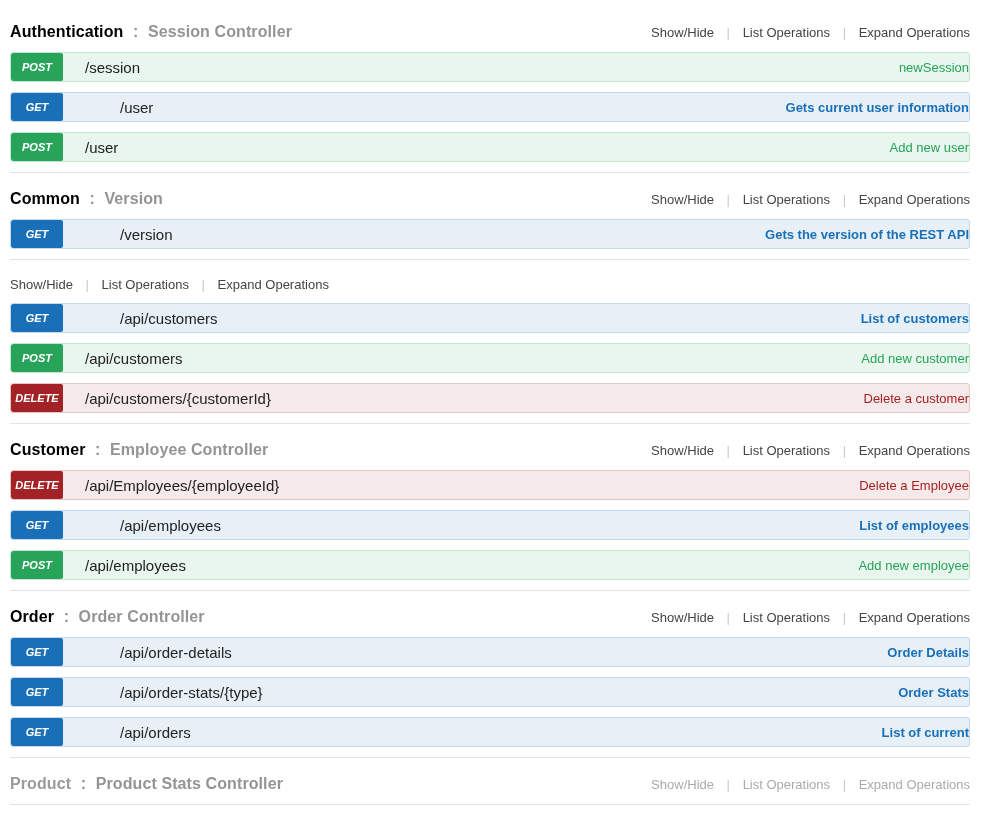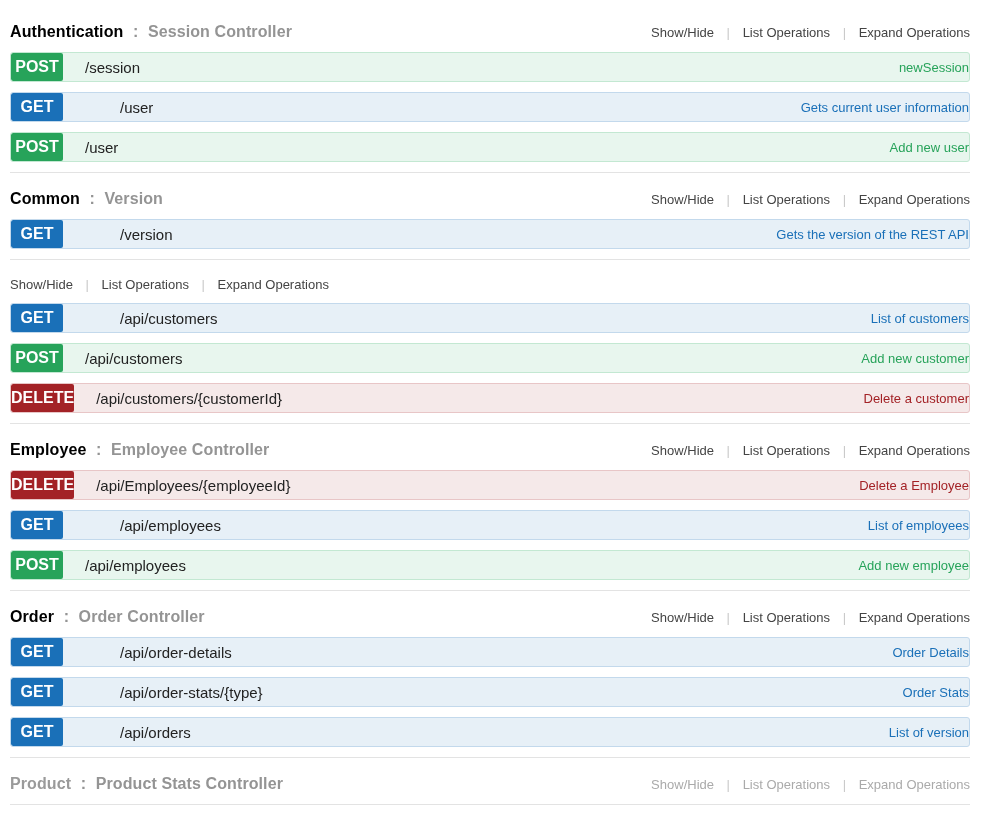--- a/index.html
+++ b/index.html
@@ -44,42 +44,43 @@
     cursor: pointer;
   }
   .badge {
     flex: 0 0 52px;
     align-self: stretch;
     display: flex;
     align-items: center;
     justify-content: center;
     border-radius: 2px;
     color: #fff;
-    font-size: 16px;
+    font-size: 11px;
     font-weight: 700;
     text-decoration: none;
+    font-style: italic;
   }
   .path {
     margin-left: 22px;
     font-size: 15px;
     color: var(--path-text, #222);
     text-decoration: none;
   }
   .summary {
     margin-left: auto;
     font-size: 13px;
     text-decoration: none;
   }
   li.op.get    { background: var(--get-bg, #e7f0f7);    border-color: var(--get-border, #c3d9ec); gap: 35px; }
   li.op.post   { background: var(--post-bg, #e8f6ee);   border-color: var(--post-border, #c3e8d2); }
   li.op.delete { background: var(--delete-bg, #f5e9e9); border-color: var(--delete-border, #e8c6c7); }
   li.op.get    .badge { background: var(--get-badge, #1a70b8); }
   li.op.post   .badge { background: var(--post-badge, #27a35a); }
   li.op.delete .badge { background: var(--delete-badge, #a32226); }
-  li.op.get    .summary { color: var(--get-text, #1a70b8); }
+  li.op.get    .summary { color: var(--get-text, #1a70b8); font-weight: bold; }
   li.op.post   .summary { color: var(--post-text, #27a35a); }
   li.op.delete .summary { color: var(--delete-text, #a32226); }
 </style>
 </head>
 <body>
 
 <div id="api-list">
   <section class="section">
     <div class="section-header">
       <h2 class="section-title">
@@ -167,21 +168,21 @@
     <a class="badge">DELETE</a>
     <a class="path">/api/customers/{customerId}</a>
     <a class="summary">Delete a customer</a>
   </li>
 </ul>
   </section>
 
   <section class="section">
     <div class="section-header">
       <h2 class="section-title">
-        <a class="tag">Employee</a>
+        <a class="tag">Customer</a>
         <span class="sep">:</span>
         <a class="controller">Employee Controller</a>
       </h2>
       <div class="header-links">
         <a>Show/Hide</a>
         <span class="pipe">|</span>
         <a>List Operations</a>
         <span class="pipe">|</span>
         <a>Expand Operations</a>
       </div>
@@ -231,21 +232,21 @@
 
   <li class="op get">
     <a class="badge">GET</a>
     <a class="path">/api/order-stats/{type}</a>
     <a class="summary">Order Stats</a>
   </li>
 
   <li class="op get">
     <a class="badge">GET</a>
     <a class="path">/api/orders</a>
-    <a class="summary">List of version</a>
+    <a class="summary">List of current</a>
   </li>
 </ul>
   </section>
 
   <section class="section muted">
     <div class="section-header">
       <h2 class="section-title">
         <a class="tag">Product</a>
         <span class="sep">:</span>
         <a class="controller">Product Stats Controller</a>

